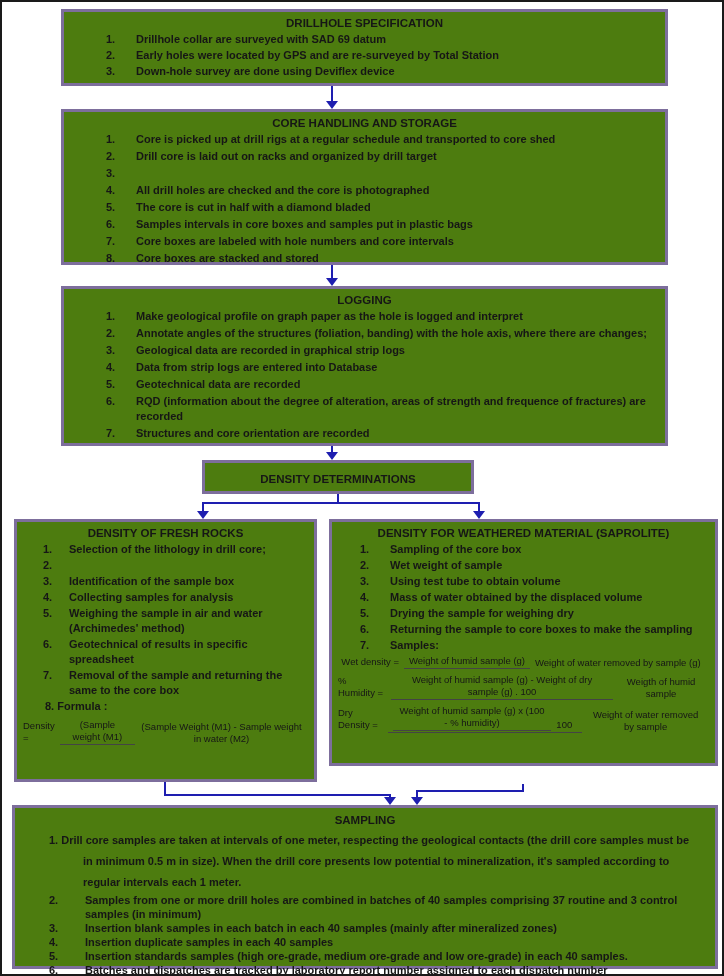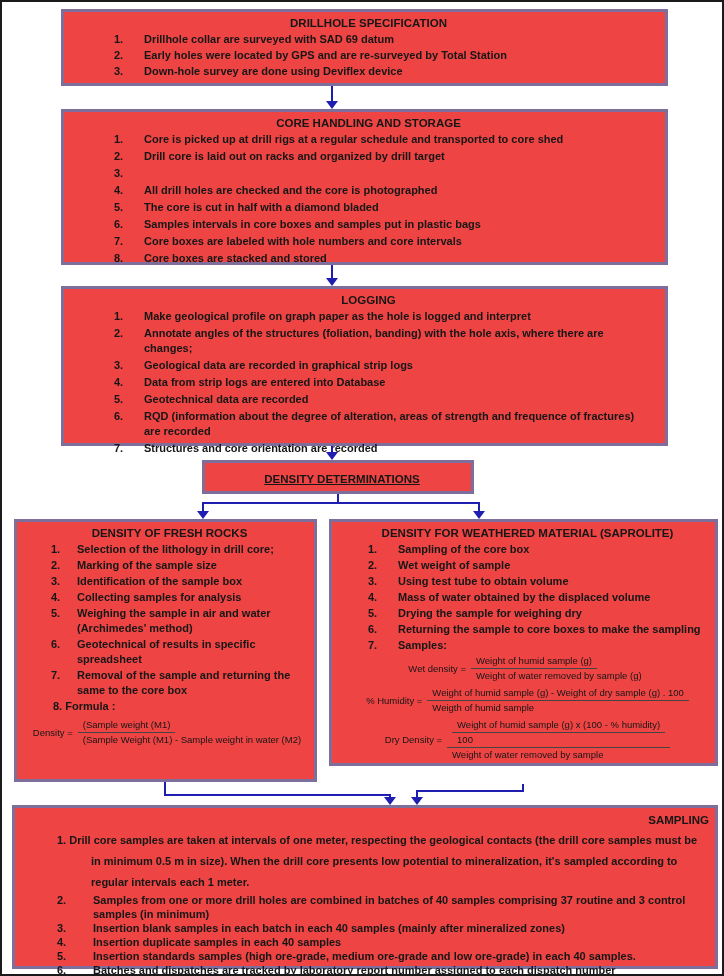--- a/index.html
+++ b/index.html
@@ -3,22 +3,22 @@
 <meta charset="utf-8">
 <style>
   html,body { margin:0; padding:0; background:#e8e8e8; }
   .page {
     position:relative; width:724px; height:976px; margin:0 auto;
     background:#ffffff; border:2px solid #1a1a1a; box-sizing:border-box;
     font-family:"Liberation Sans", sans-serif; color:#161616; overflow:hidden;
   }
   .fbox {
     position:absolute; box-sizing:border-box;
-    border:3px solid var(--border-color); background:#ef4444;
-    padding:3px 6px 2px 14px;
+    border:3px solid var(--border-color); background:#4d7c0f;
+    padding:3px 6px 2px 6px;
   }
   .title { text-align:center; font-weight:bold; font-size:11.5px; line-height:16px; }
   .row { display:flex; align-items:flex-start; }
   .num { flex:none; font-weight:bold; }
   .txt { flex:1; font-weight:bold; padding-right:6px; }
 
   
   .top-list .row { font-size:11px; }
   #box-drillhole .row { line-height:16px; }
   #box-drillhole .num { margin-left:36px; width:30px; }
@@ -31,31 +31,31 @@
   #box-fresh .num { margin-left:20px; width:26px; }
   #box-weathered .row { font-size:11px; line-height:15px; padding:0.5px 0; }
   #box-weathered .num { margin-left:22px; width:30px; }
 
   .formula-item { font-weight:bold; font-size:11px; line-height:16px; margin-left:22px; }
 
   .formula-row {
     display:flex; align-items:center; justify-content:center;
     font-weight:400; font-size:9.5px; line-height:12px; margin-top:5px; gap:5px;
   }
-  .frac { display:inline-flex; flex-direction:column; align-items:flex-start; }
+  .frac { display:inline-flex; flex-direction:row; align-items:flex-end; }
   .fnum { border-bottom:1px solid #444; padding:0 5px 1px 5px; text-align:center; }
   .fden { padding:1px 5px 0 5px; text-align:center; }
   .frac .frac .fnum { border-bottom:1px solid #444; }
 
   
-  #box-density .title { line-height:26px;text-decoration:underline; }
+  #box-density .title { line-height:26px; }
 
   
   #box-sampling { padding-top:4px; }
-  #box-sampling .title { line-height:17px;text-align:right; }
+  #box-sampling .title { line-height:17px; }
   .sampling-first {
     font-weight:bold; font-size:11px; line-height:21px;
     margin:1px 8px 0 28px; padding-left:34px; text-indent:-34px;
   }
   .sampling-first .num { font-weight:bold; }
   #box-sampling .list .row { font-size:11px; line-height:14px; }
   #box-sampling .list .num { margin-left:28px; width:36px; }
 
   
   .vline { position:absolute; width:2px; background:var(--arrow-color); }
@@ -202,21 +202,20 @@
     <div class="title">DENSITY OF FRESH ROCKS</div>
     <div class="list">
 
         <div class="row">
           <span class="num">1.</span>
           <span class="txt">Selection of the lithology in drill core;</span>
         </div>
 
         <div class="row">
           <span class="num">2.</span>
-          <span class="txt">Marking of the sample size</span>
         </div>
 
         <div class="row">
           <span class="num">3.</span>
           <span class="txt">Identification of the sample box</span>
         </div>
 
         <div class="row">
           <span class="num">4.</span>
           <span class="txt">Collecting samples for analysis</span>

